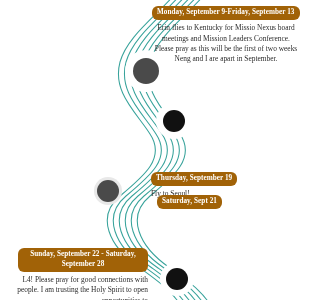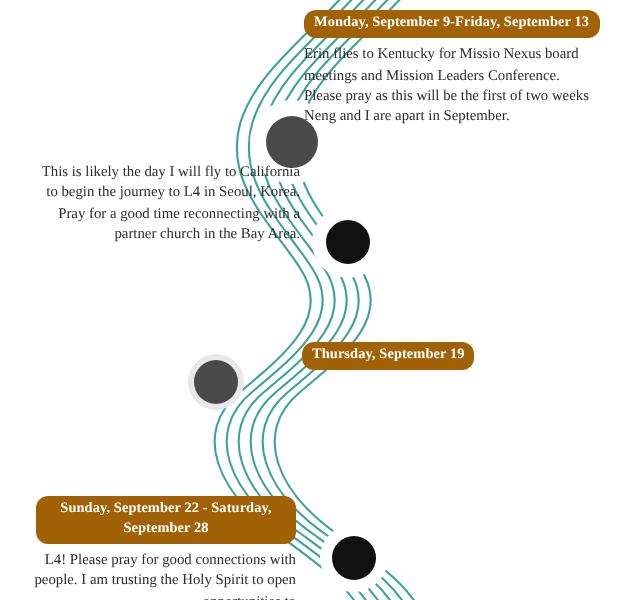--- a/index.html
+++ b/index.html
@@ -93,33 +93,34 @@
   <div class="node" style="left:163px; top:110px; width:22px; height:22px; background:#111111;"></div>
 
   <div class="node-ring" style="left:94px; top:177px; width:28px; height:28px; background:#e8e8e8;"></div>
   <div class="node" style="left:97px; top:180px; width:22px; height:22px; background:#4a4a4a;"></div>
 
   <div class="node-ring" style="left:160px; top:262px; width:34px; height:34px; background:#ffffff;"></div>
   <div class="node" style="left:166px; top:268px; width:22px; height:22px; background:#111111;"></div>
 
   <div class="entry align-left" style="left:152px; top:0px; width:148px;">
     <span class="badge">Monday, September 9-Friday, September 13</span>
-    <div class="body-text" style="white-space: pre-line;">Erin flies to Kentucky for Missio Nexus board meetings and Mission Leaders Conference.
+    <div class="body-text" style="white-space: pre-line; text-align: center;">Erin flies to Kentucky for Missio Nexus board meetings and Mission Leaders Conference.
 Please pray as this will be the first of two weeks Neng and I are apart in September.</div>
   </div>
 
   <div class="entry align-right" style="left:10px; top:78px; width:140px;">
-    <div class="body-text indent-first">This is likely the day I will fly to California to begin the journey to L4 in Seoul, Korea.  Pray for a good time reconnecting with a partner church in the Bay Area.</div>
   </div>
 
   <div class="entry align-left" style="left:151px; top:166px; width:140px;">
     <span class="badge">Thursday, September 19</span>
+    <div class="body-text">Fly to Seoul!</div>
   </div>
 
   <div class="entry align-left" style="left:157px; top:189px; width:140px;">
+    <span class="badge">Saturday, Sept 21</span>
   </div>
 
   <div class="entry align-right" style="left:16px; top:248px; width:132px;">
     <span class="badge two-line" style="max-width:120px;">Sunday, September 22 - Saturday, September 28</span>
     <div class="body-text">L4! Please pray for good connections with people. I am trusting the Holy Spirit to open opportunities to</div>
   </div>
 
 </div>
 
 </body></html>

